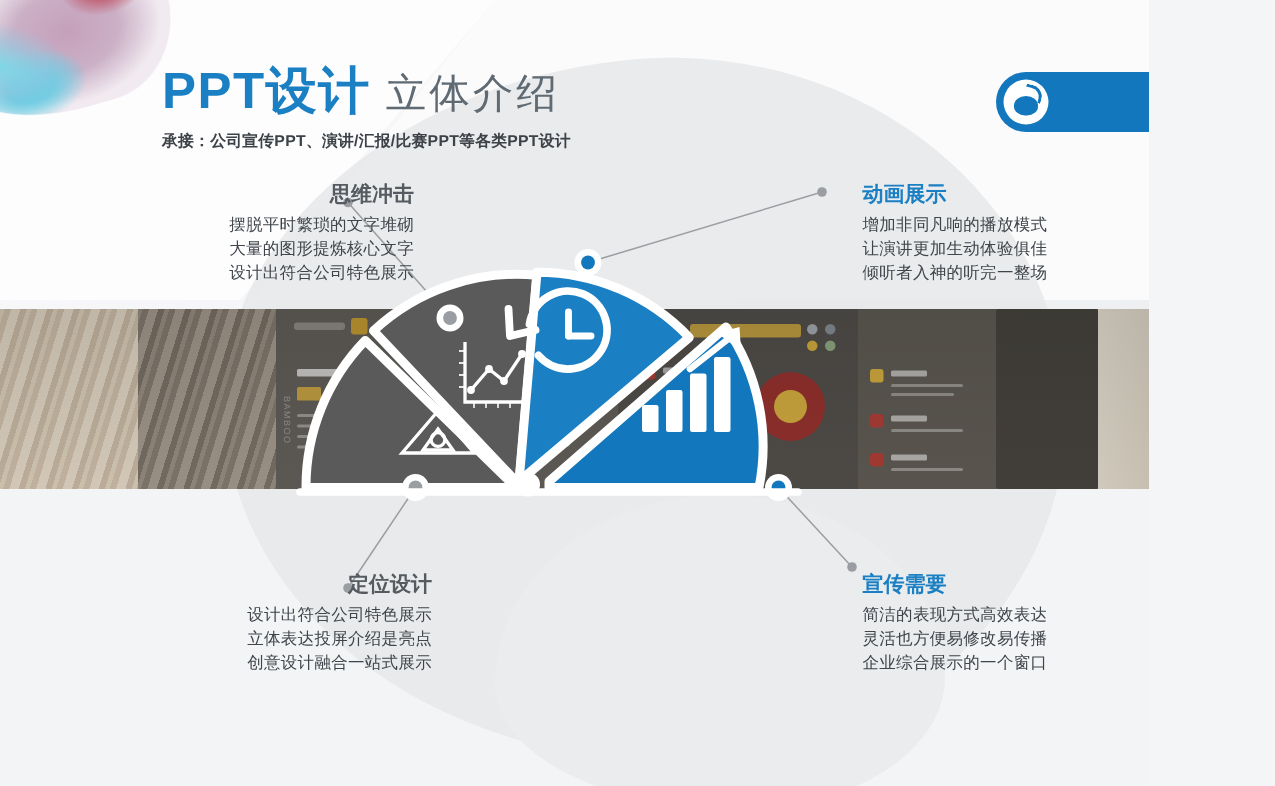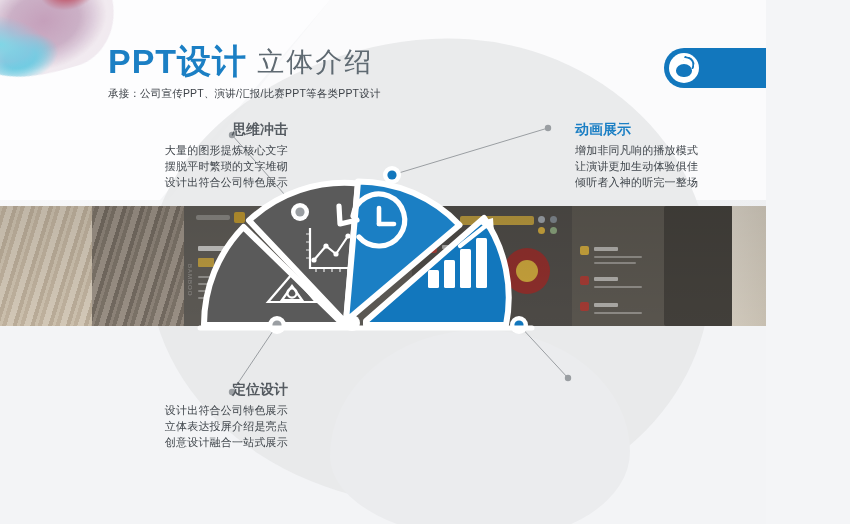--- a/index.html
+++ b/index.html
@@ -59,21 +59,21 @@
     transform:rotate(-16deg);filter:blur(.4px);}
   .blob2{position:absolute;left:-52px;top:14px;width:120px;height:62px;
     background:radial-gradient(60px 34px at 44% 52%, #7fd6e6 0%, rgba(150,197,222,.65) 48%, rgba(197,170,200,0) 85%);
     border-radius:60% 40% 55% 45% / 50% 60% 40% 50%;transform:rotate(12deg);}
 
   
   .hdr{position:absolute;left:108px;top:44px;}
   .hdr-row{display:flex;align-items:flex-end;gap:10px;}
   .ppt-main{font-size:34px;font-weight:bold;color:#1b7fc4;letter-spacing:1px;line-height:1;}
   .ppt-sub{font-size:27px;color:#5f6a72;letter-spacing:2px;line-height:1;padding-bottom:2px;}
-  .hdr-desc{margin-top:9px;font-size:10.5px;color:#3d4248;letter-spacing:.2px;font-weight:normal;text-align:center;}
+  .hdr-desc{margin-top:9px;font-size:10.5px;color:#3d4248;letter-spacing:.2px;font-weight:bold;text-align:center;}
 
   
   .logo{position:absolute;left:664px;top:48px;width:170px;height:40px;
     background:#1277bd;border-radius:20px;display:flex;align-items:center;}
   .logo-mark{width:30px;height:30px;margin-left:5px;border-radius:50%;background:#fff;
     position:relative;flex:none;}
   .logo-mark .mouse{position:absolute;left:7px;top:11px;width:16px;height:13px;
     background:#1277bd;border-radius:50% 50% 46% 46%;}
   .logo-mark .tail{position:absolute;left:14px;top:4px;width:10px;height:9px;
     border-top:2.6px solid #1277bd;border-right:2.6px solid #1277bd;border-radius:0 70% 0 0;
@@ -84,21 +84,21 @@
   .logo-t2{font-size:9.5px;color:#fff;font-weight:bold;letter-spacing:.5px;margin-top:3px;text-align:right;}
 
   
   .chart{position:absolute;left:140px;top:150px;width:420px;height:210px;}
   .chart svg{display:block;}
 
   
   .callout{position:absolute;width:210px;}
   .c-title{font-size:14px;font-weight:bold;line-height:1.1;margin-bottom:6px;}
   .c-line{font-size:11px;line-height:1.45;color:#3f454b;letter-spacing:.2px;}
-  .ca-tl{left:78px;top:122px;text-align:right;}
+  .ca-tl{left:66px;top:122px;text-align:right;}
   .ca-tl .c-title{color:#555b61;}
   .ca-tr{left:575px;top:122px;text-align:left;}
   .ca-tr .c-title{color:#1b7fc4;}
   .ca-bl{left:78px;top:382px;text-align:right;}
   .ca-bl .c-title{color:#555b61;}
   .ca-br{left:575px;top:382px;text-align:left;}
   .ca-br .c-title{color:#1b7fc4;}
 
   .leaders{position:absolute;left:0;top:0;width:850px;height:524px;pointer-events:none;}
 </style>
@@ -277,33 +277,39 @@
         <circle cx="379" cy="175" r="4.6" fill="#1277bd"></circle>
         <circle cx="212" cy="173" r="8" fill="#ffffff"></circle>
       </g>
 
       <line x1="60" y1="178" x2="392" y2="178" stroke="#ffffff" stroke-width="5" stroke-linecap="round"></line>
     </svg>
   </div>
 
   <div class="callout ca-tl">
     <div class="c-title">思维冲击</div>
+    <div class="c-line">摆脱平时繁琐的文字堆砌</div>
     <div class="c-line">大量的图形提炼核心文字</div>
-    <div class="c-line">摆脱平时繁琐的文字堆砌</div>
     <div class="c-line">设计出符合公司特色展示</div>
   </div>
 
   <div class="callout ca-bl">
     <div class="c-title">定位设计</div>
     <div class="c-line">设计出符合公司特色展示</div>
     <div class="c-line">立体表达投屏介绍是亮点</div>
     <div class="c-line">创意设计融合一站式展示</div>
   </div>
 
   <div class="callout ca-tr">
     <div class="c-title">动画展示</div>
     <div class="c-line">增加非同凡响的播放模式</div>
     <div class="c-line">让演讲更加生动体验俱佳</div>
     <div class="c-line">倾听者入神的听完一整场</div>
   </div>
 
+  <div class="callout ca-br">
+    <div class="c-title">宣传需要</div>
+    <div class="c-line">简洁的表现方式高效表达</div>
+    <div class="c-line">灵活也方便易修改易传播</div>
+    <div class="c-line">企业综合展示的一个窗口</div>
+  </div>
 
 </div>
 
 </body></html>

